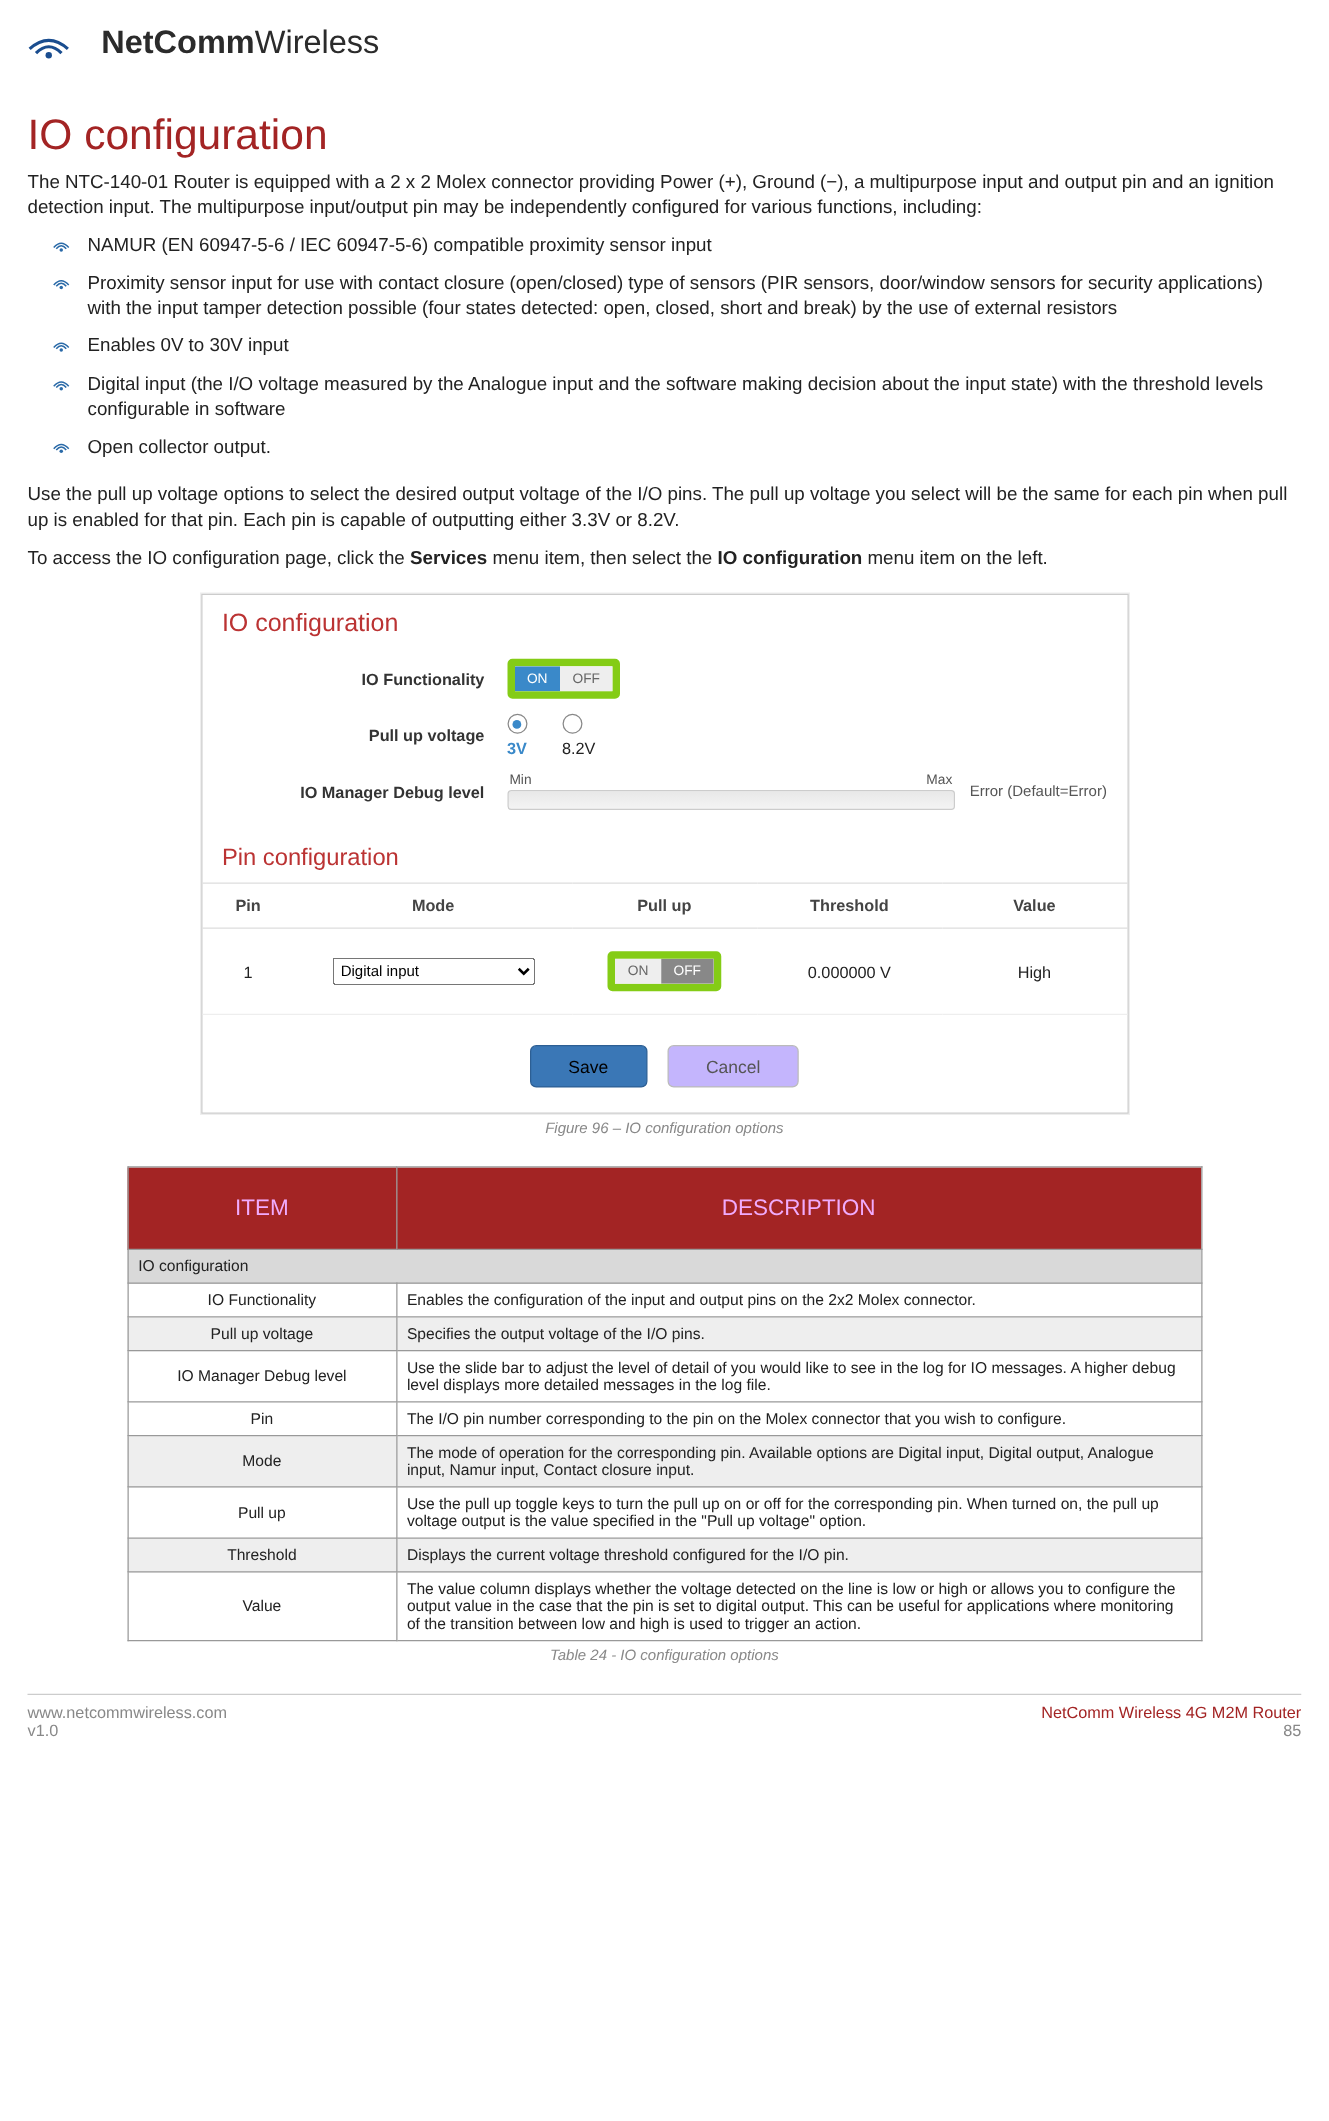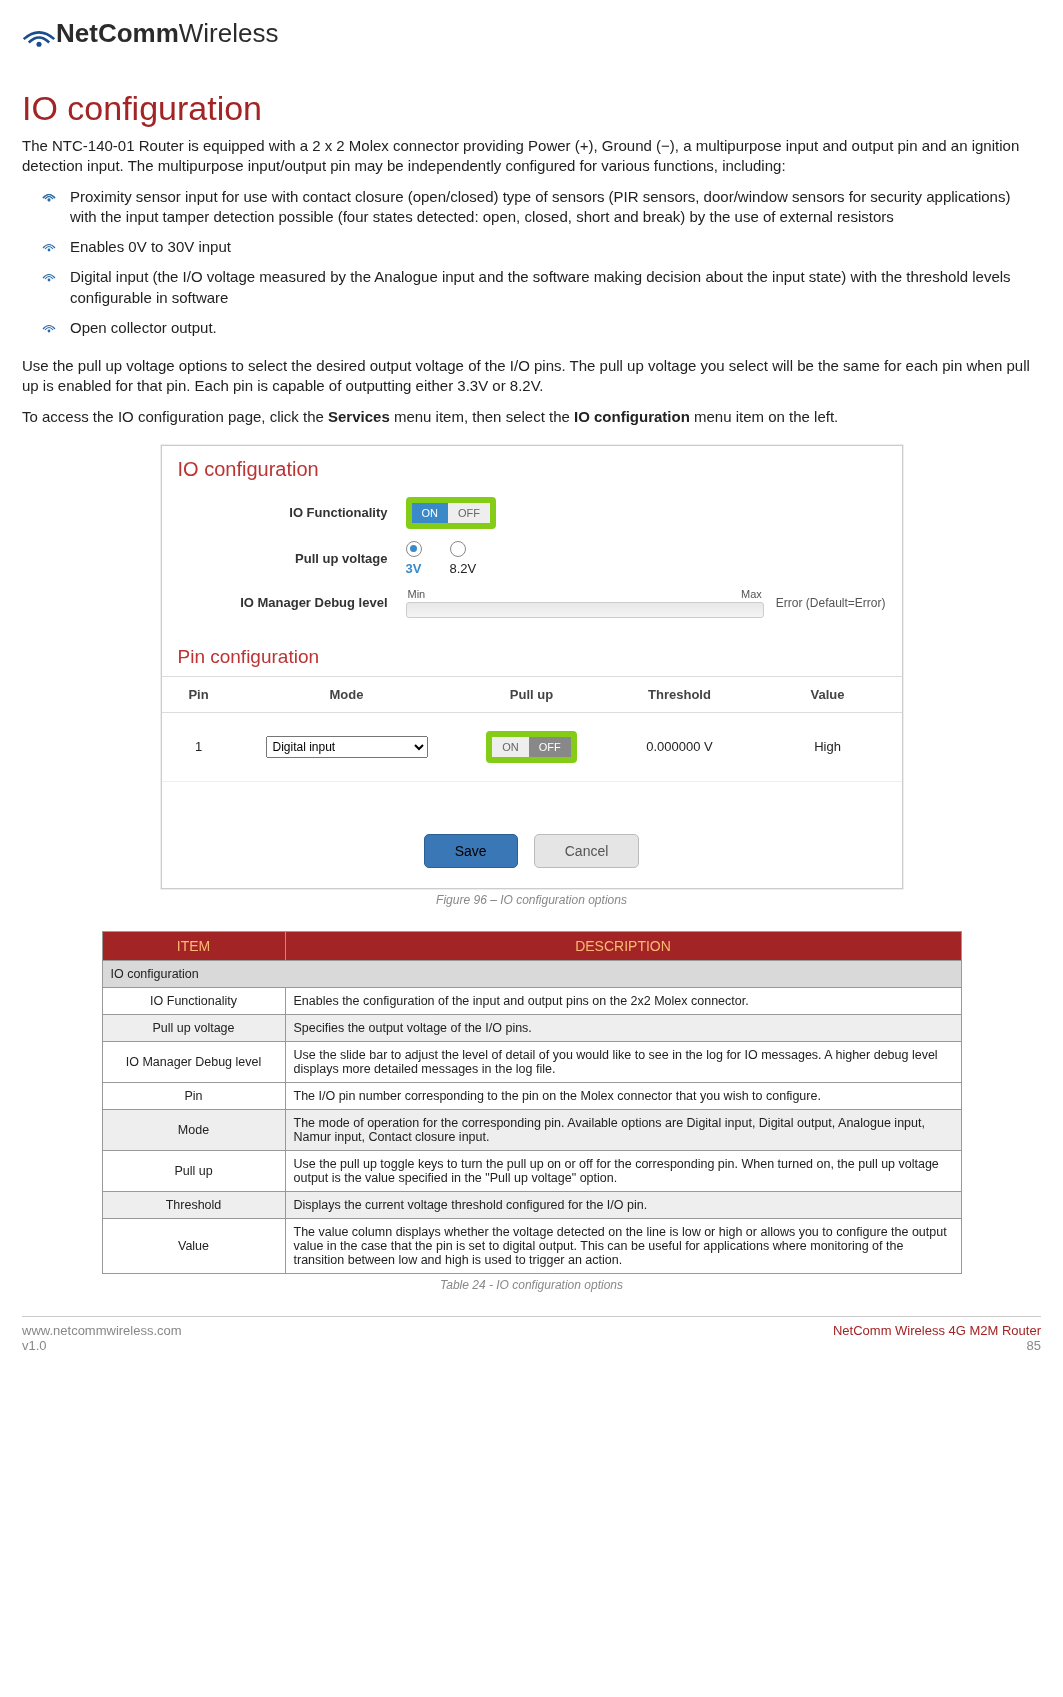--- a/index.html
+++ b/index.html
@@ -1,16 +1,16 @@
 <!DOCTYPE html>
 <html><head>
 <meta charset="utf-8">
 <style>
   body { font-family: Arial, Helvetica, sans-serif; font-size: 15px; color: #222; margin: 0; padding: 18px 22px 10px 22px; width: 1019px; }
-  .logo-row { display: flex; align-items: center; gap: 0; margin-bottom: 40px; }
+  .logo-row { display: flex; align-items: center; gap: 25px; margin-bottom: 40px; }
   .logo-glyph { width: 34px; height: 28px; }
   .logo-text { font-size: 26px; font-weight: 300; color: #2b2b2b; }
   .logo-text b { font-weight: 700; }
   h1.section { font-size: 34px; font-weight: 300; color: #a32424; margin: 18px 0 8px 0; }
   .body-p { margin: 4px 0 10px 0; line-height: 1.35; }
   ul.bullets { list-style: none; padding-left: 48px; margin: 6px 0 18px 0; }
   ul.bullets li { position: relative; margin-bottom: 10px; line-height: 1.35; }
   ul.bullets li .bicon { position: absolute; left: -28px; top: 2px; width: 14px; height: 14px; }
   .emph { font-weight: 700; }
 
@@ -30,26 +30,26 @@
   .minmax { display: flex; justify-content: space-between; font-size: 11px; color: #555; margin-bottom: 2px; padding: 0 2px; }
   .slider-caption { font-size: 12px; color: #555; margin-left: 12px; }
   .scr-sub { font-size: 19px; color: #b33; padding: 22px 16px 8px 16px; }
   table.pinhdr { width: 100%; border-collapse: collapse; font-size: 13px; }
   table.pinhdr th { text-align: center; font-weight: 700; color: #444; padding: 10px 6px; border-top: 1px solid #ddd; border-bottom: 1px solid #ddd; }
   table.pinhdr td { text-align: center; padding: 18px 6px; border-bottom: 1px solid #eee; }
   select.mode { width: 162px; font-size: 12px; padding: 2px; }
   .btnrow { text-align: center; padding: 24px 0 20px 0; }
   .btn { display: inline-block; padding: 8px 30px; border-radius: 5px; font-size: 14px; margin: 0 6px; }
   .btn.save { background: #3a77b6; color: #000000; border: 1px solid #2d5f94; }
-  .btn.cancel { background: #e5e5e5; color: #555; border: 1px solid #bbb; margin-top: 28px; }
+  .btn.cancel { background: #c4b5fd; color: #555; border: 1px solid #bbb; }
 
   .fig-caption { text-align: center; font-size: 12px; font-style: italic; color: #888; margin: 4px 0 24px 0; }
 
   table.desc { width: 860px; margin: 0 auto; border-collapse: collapse; font-size: 12.5px; }
-  table.desc th { background: #a32424; color: #fdba74; font-weight: 400; padding: 6px; border: 1px solid #999; font-size: 14px; }
+  table.desc th { background: #a32424; color: #f0abfc; font-weight: 400; padding: 22px; border: 1px solid #999; font-size: 18px; }
   table.desc th.item { width: 170px; }
   table.desc td { border: 1px solid #999; padding: 6px 8px; vertical-align: middle; }
   table.desc td.label { text-align: center; }
   table.desc tr.section td { background: #d9d9d9; font-weight: 400; }
   table.desc tr.alt td { background: #eeeeee; }
 
   .footer { border-top: 1px solid #ccc; margin-top: 24px; padding-top: 6px; display: flex; justify-content: space-between; font-size: 13px; color: #888; gap: 14px; }
   .footer .right { text-align: right; color: #a32424; }
   .footer .right .sub { color: #888; }
 </style>
@@ -67,21 +67,21 @@
 
 <h1 class="section">IO configuration</h1>
 
 <p class="body-p">The NTC-140-01 Router is equipped with a 2 x 2 Molex connector providing Power (+), Ground (−), a multipurpose input and output pin and an ignition detection input. The multipurpose input/output pin may be independently configured for various functions, including:</p>
 
 <ul class="bullets">
   <li><svg class="bicon" viewBox="0 0 14 14">
         <path d="M1 9 Q7 2 13 9" fill="none" stroke="#2a6aa8" stroke-width="1.2"></path>
         <path d="M3 10 Q7 5 11 10" fill="none" stroke="#2a6aa8" stroke-width="1.2"></path>
         <circle cx="7" cy="11" r="1.4" fill="#2a6aa8"></circle>
-      </svg></li>
+      </svg><span>NAMUR (EN 60947-5-6 / IEC 60947-5-6) compatible proximity sensor input</span></li>
   <li><svg class="bicon" viewBox="0 0 14 14">
         <path d="M1 9 Q7 2 13 9" fill="none" stroke="#2a6aa8" stroke-width="1.2"></path>
         <path d="M3 10 Q7 5 11 10" fill="none" stroke="#2a6aa8" stroke-width="1.2"></path>
         <circle cx="7" cy="11" r="1.4" fill="#2a6aa8"></circle>
       </svg><span>Proximity sensor input for use with contact closure (open/closed) type of sensors (PIR sensors, door/window sensors for security applications) with the input tamper detection possible (four states detected: open, closed, short and break) by the use of external resistors</span></li>
   <li><svg class="bicon" viewBox="0 0 14 14">
         <path d="M1 9 Q7 2 13 9" fill="none" stroke="#2a6aa8" stroke-width="1.2"></path>
         <path d="M3 10 Q7 5 11 10" fill="none" stroke="#2a6aa8" stroke-width="1.2"></path>
         <circle cx="7" cy="11" r="1.4" fill="#2a6aa8"></circle>
       </svg><span>Enables 0V to 30V input</span></li>

